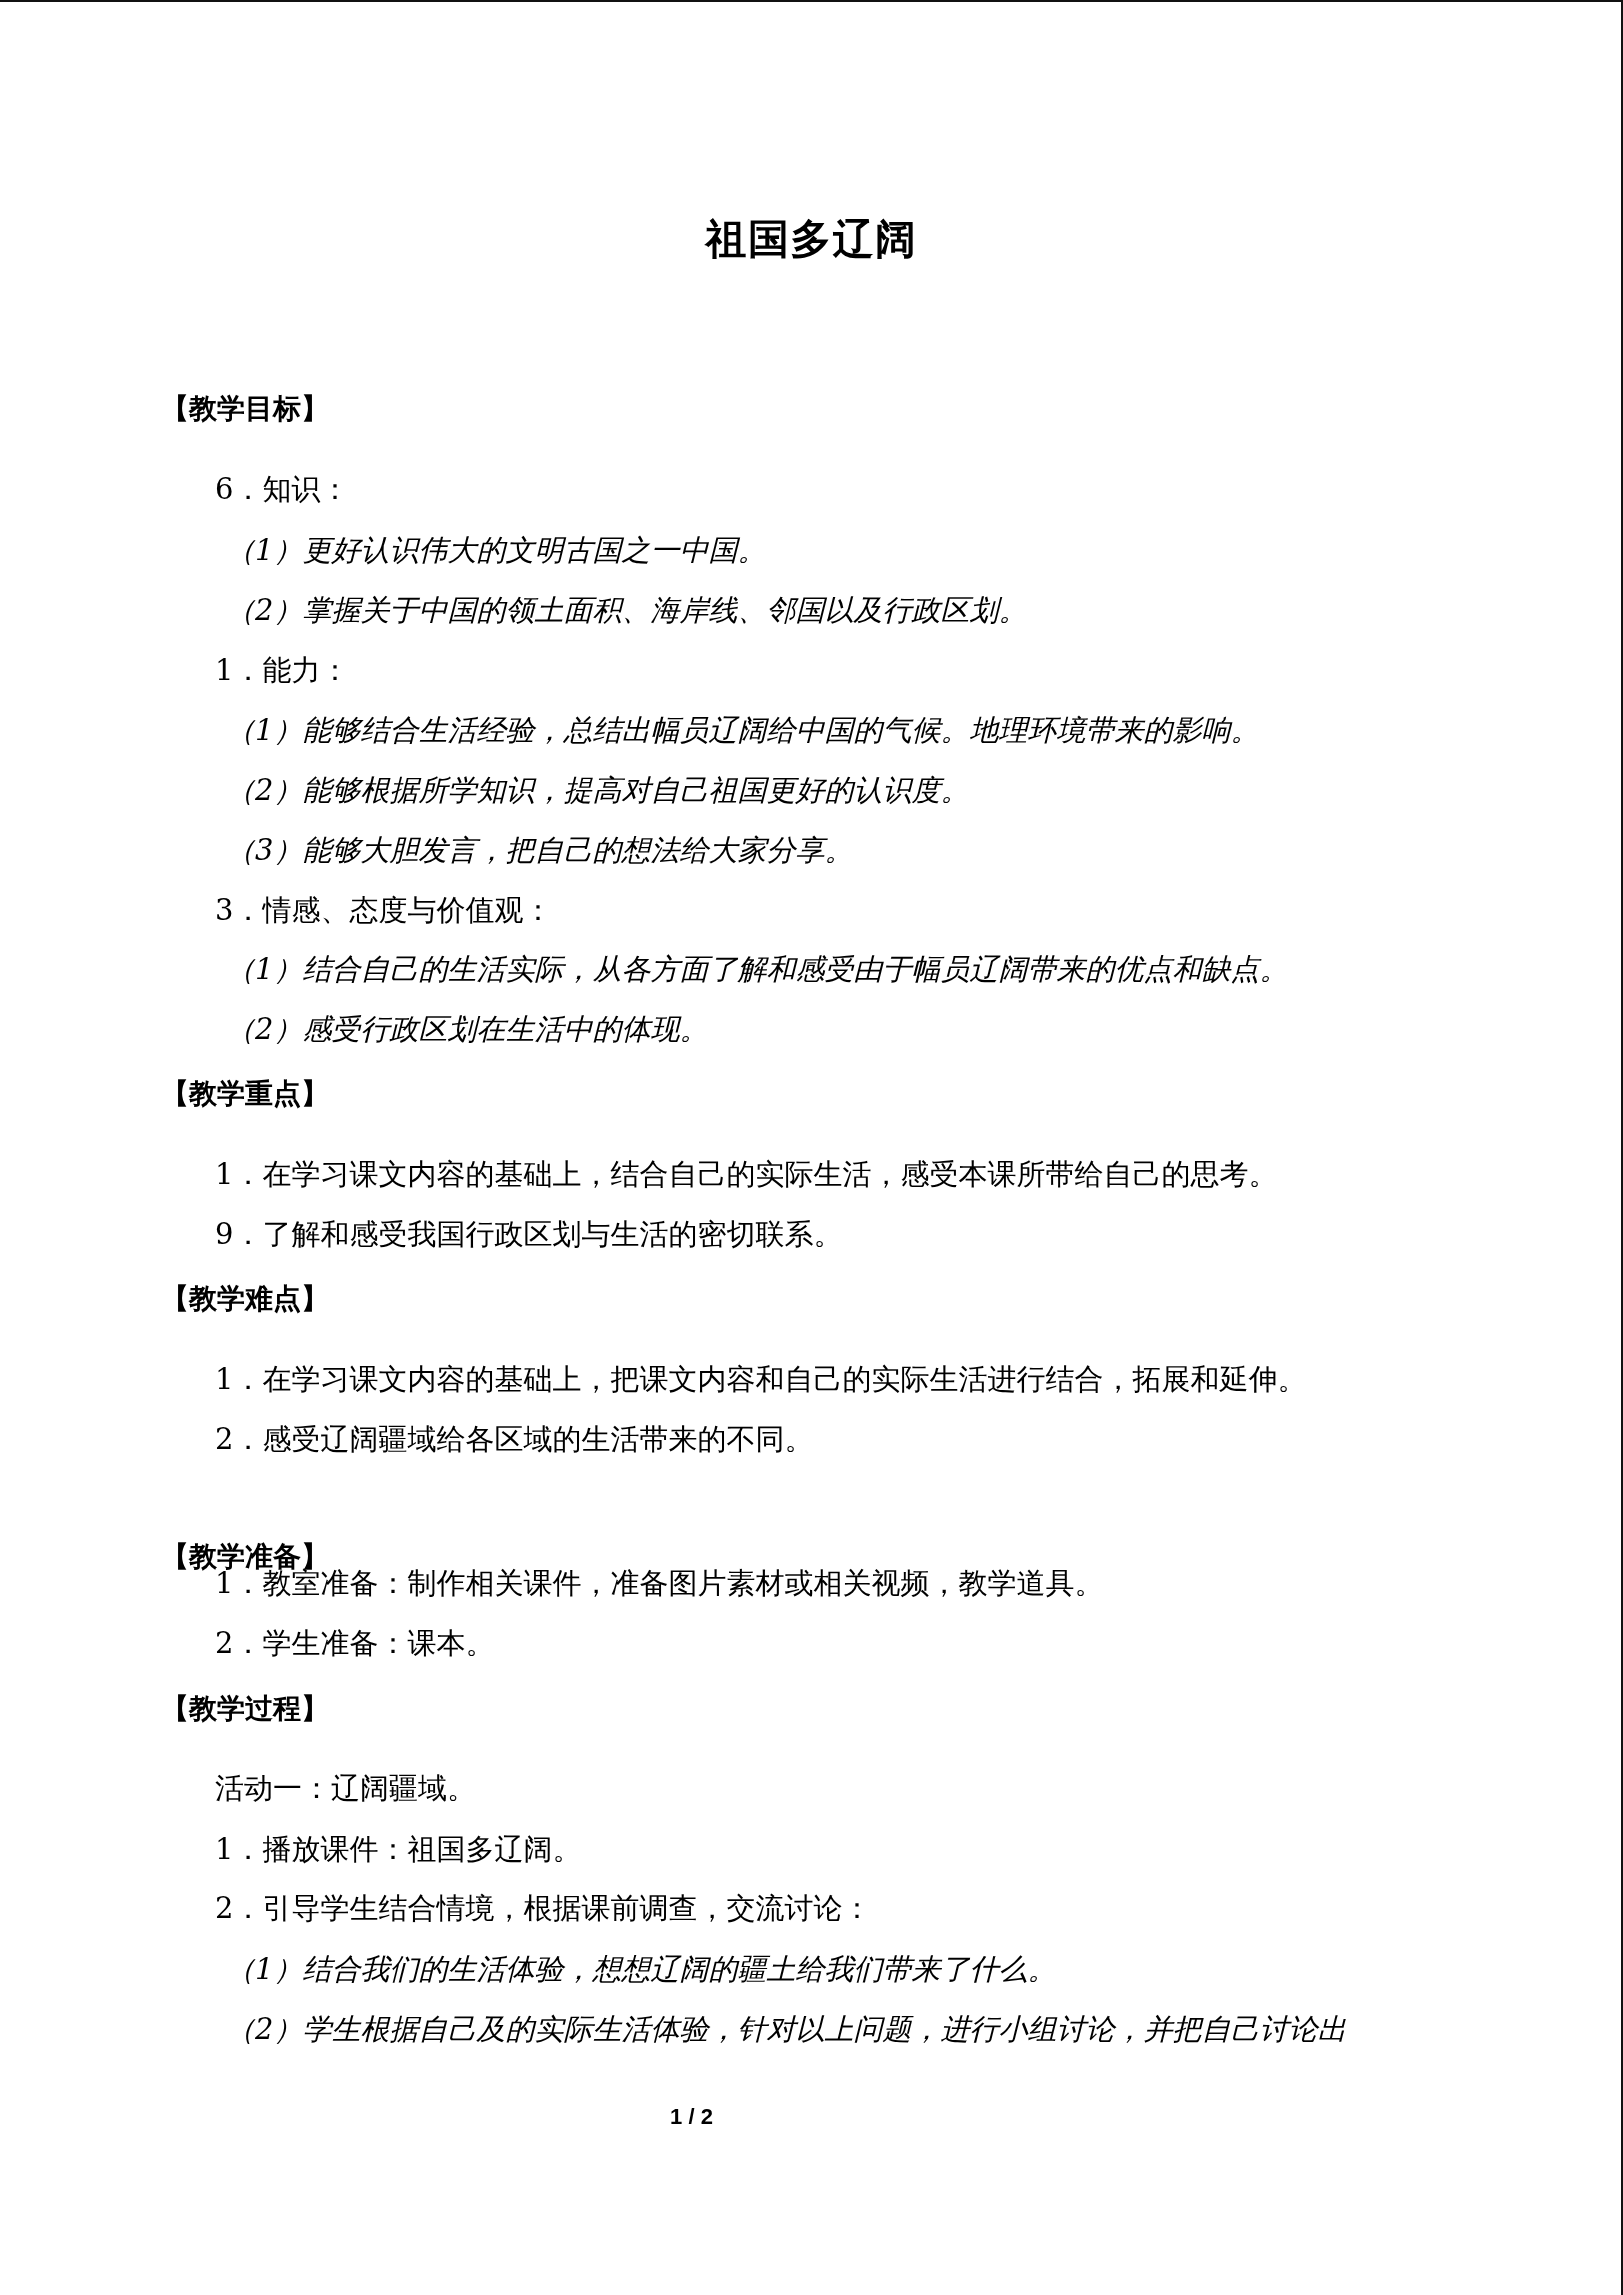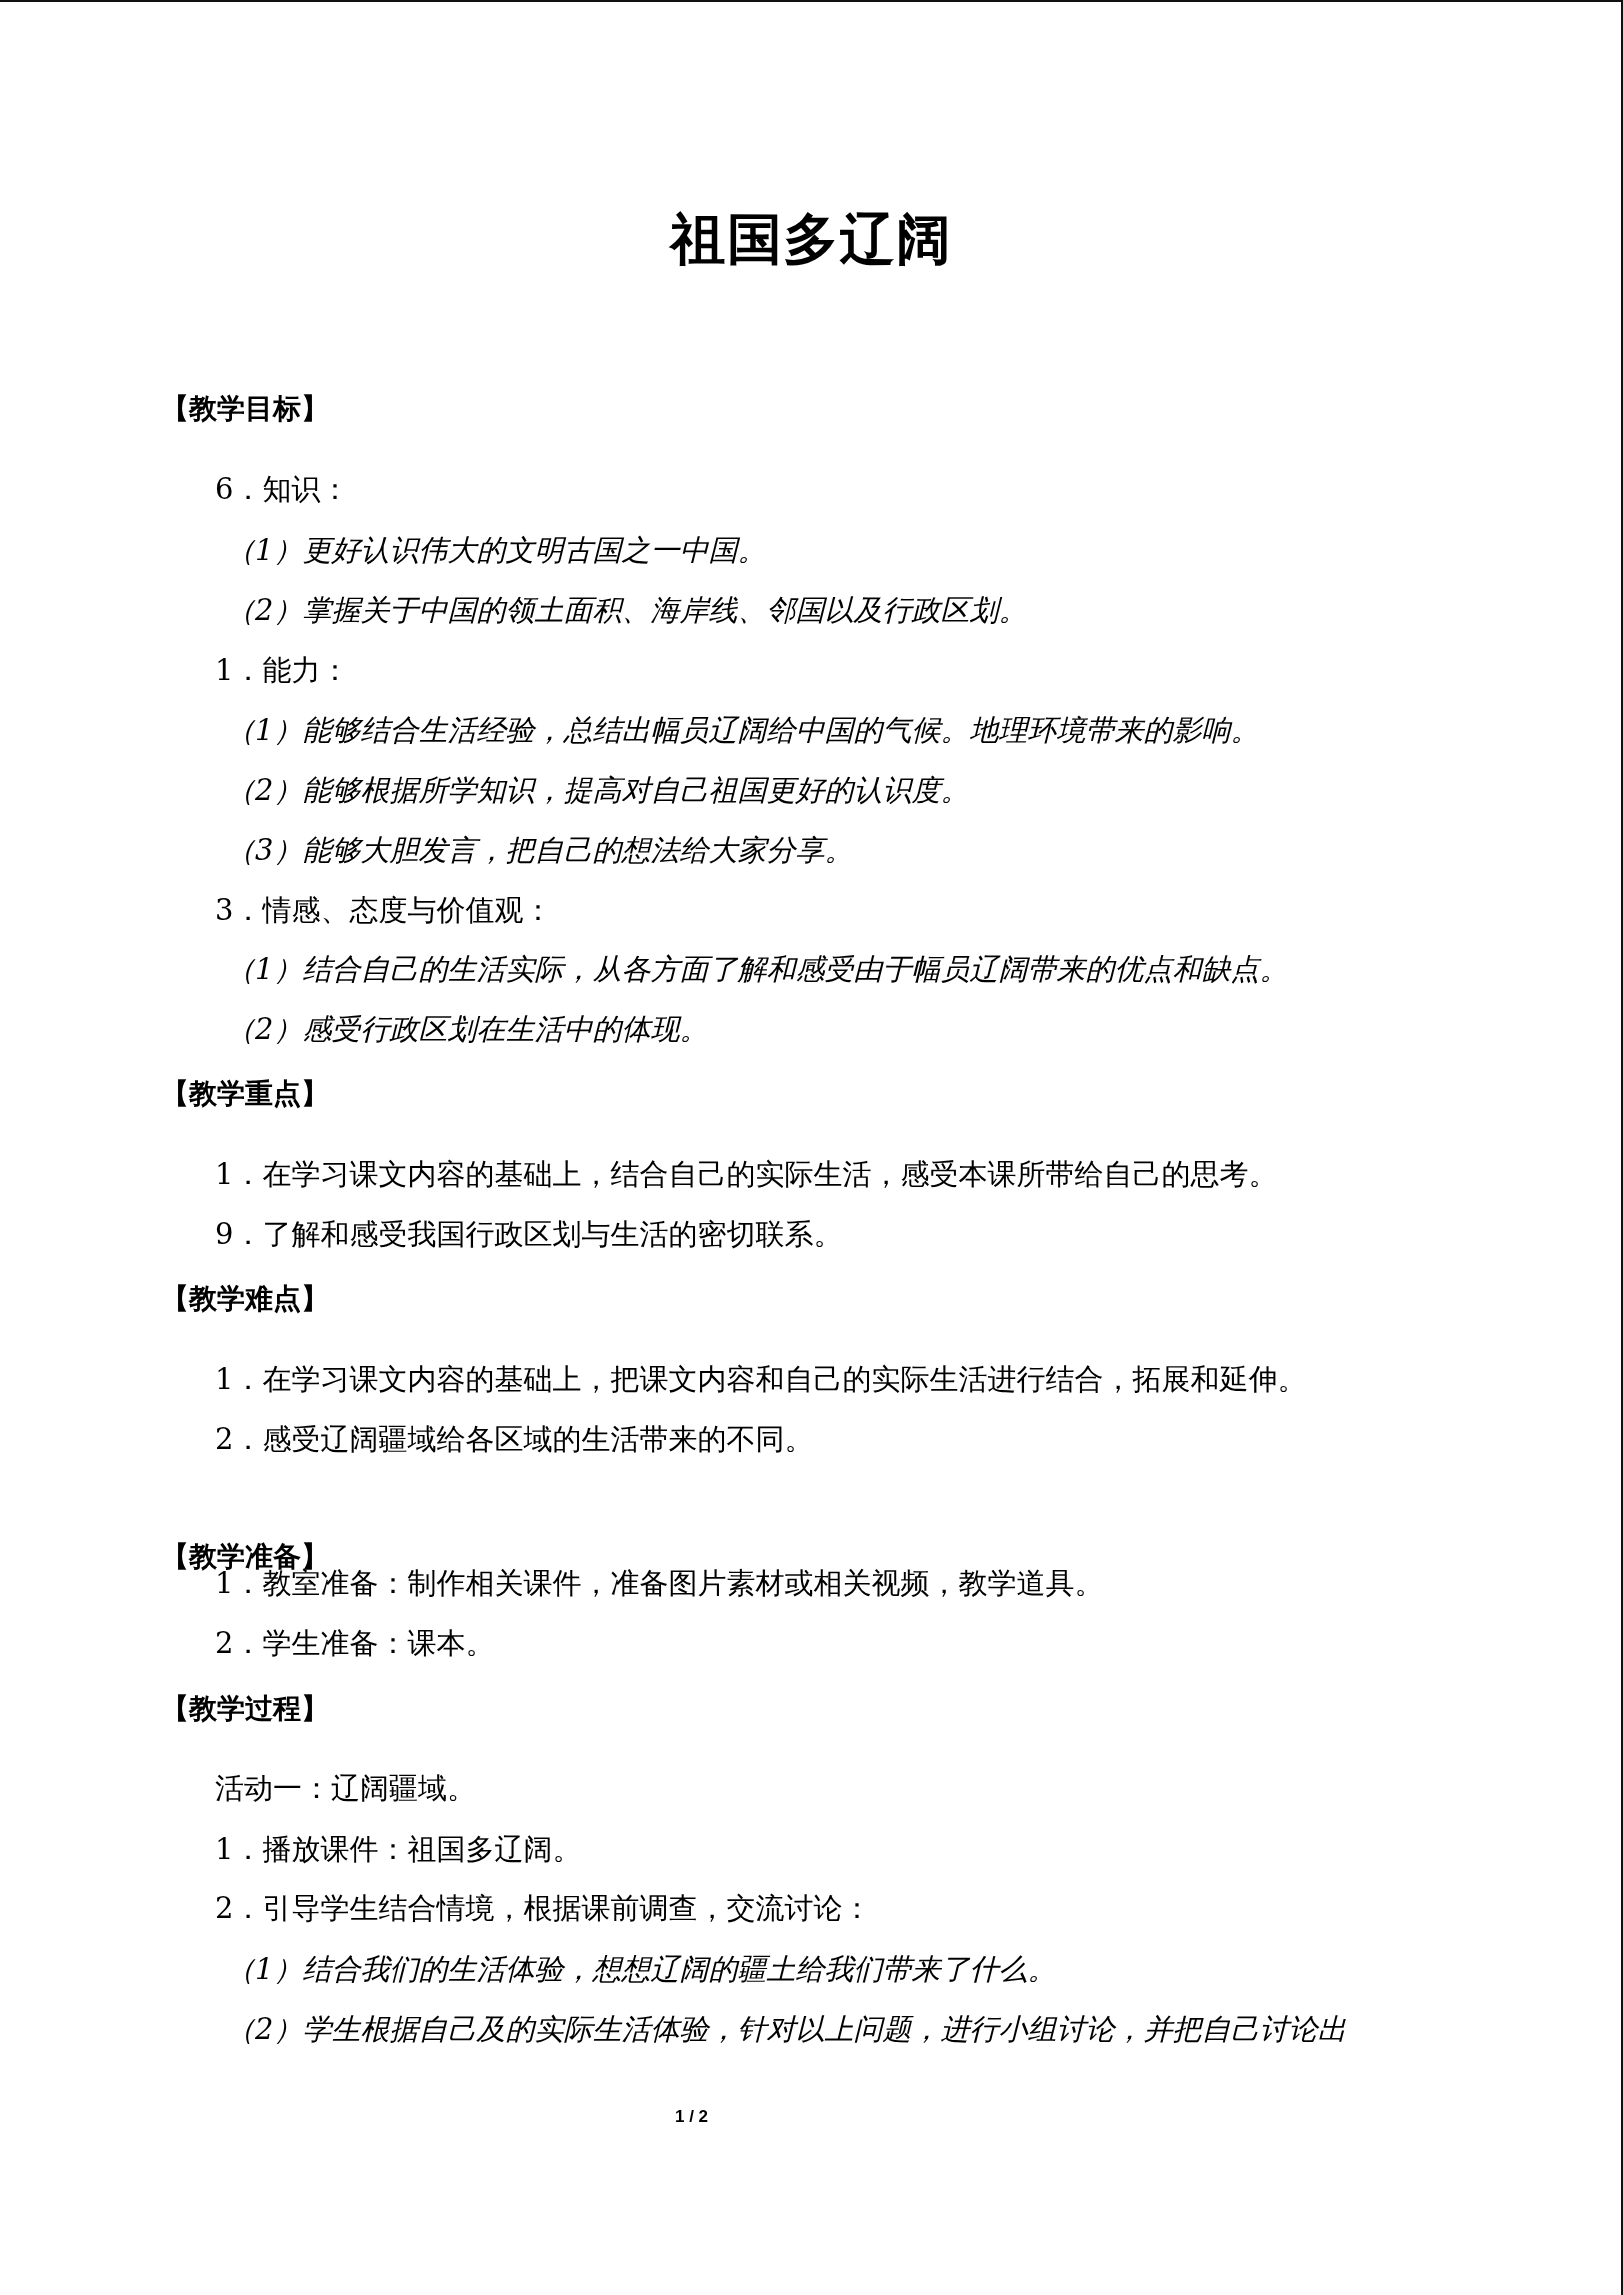--- a/index.html
+++ b/index.html
@@ -1,28 +1,28 @@
 <!DOCTYPE html>
 <html style="font-size:11px"><head>
 <meta charset="utf-8">
 <style>
   html, body { margin: 0; padding: 0; background: #ffffff; }
   body { width: 1623px; height: 2295px; position: relative; overflow: hidden;
          font-family: "DejaVu Serif", "Liberation Serif", serif; color: #000; }
   .frame-top { position: absolute; left: 0; top: 0; width: 1623px; height: 2px; background: #111; }
   .frame-right { position: absolute; right: 0; top: 0; width: 2px; height: 2295px; background: #111; }
   .title { position: absolute; left: 0; width: 1623px; top: 213px; text-align: center;
-           font-size: 55px; line-height: 52px; font-weight: bold; letter-spacing: 1.4px; }
+           font-size: 41px; line-height: 52px; font-weight: bold; letter-spacing: 1.4px; }
   .line { position: absolute; white-space: nowrap; font-size: 29px; line-height: 41px; }
   .heading { position: absolute; left: 161px; white-space: nowrap; font-size: 28px; line-height: 44px;
              font-weight: bold; font-family: "DejaVu Sans", "Liberation Sans", sans-serif; }
   .lvl1 { left: 215px; }
   .lvl2 { left: 226px; font-style: italic; }
   .pagenum { position: absolute; left: 0; width: 1383px; top: 2105px; text-align: center;
-             font-family: "Liberation Sans", "DejaVu Sans", sans-serif; font-weight: bold; font-size: 17px; line-height: 24.5px; }
+             font-family: "Liberation Sans", "DejaVu Sans", sans-serif; font-weight: bold; font-size: 22px; line-height: 24.5px; }
 </style>
 </head>
 <body>
 
 <div class="frame-top"></div>
 <div class="frame-right"></div>
 
 <div class="title">祖国多辽阔</div>
 
 <div class="heading" style="top:387px">【教学目标】</div>

